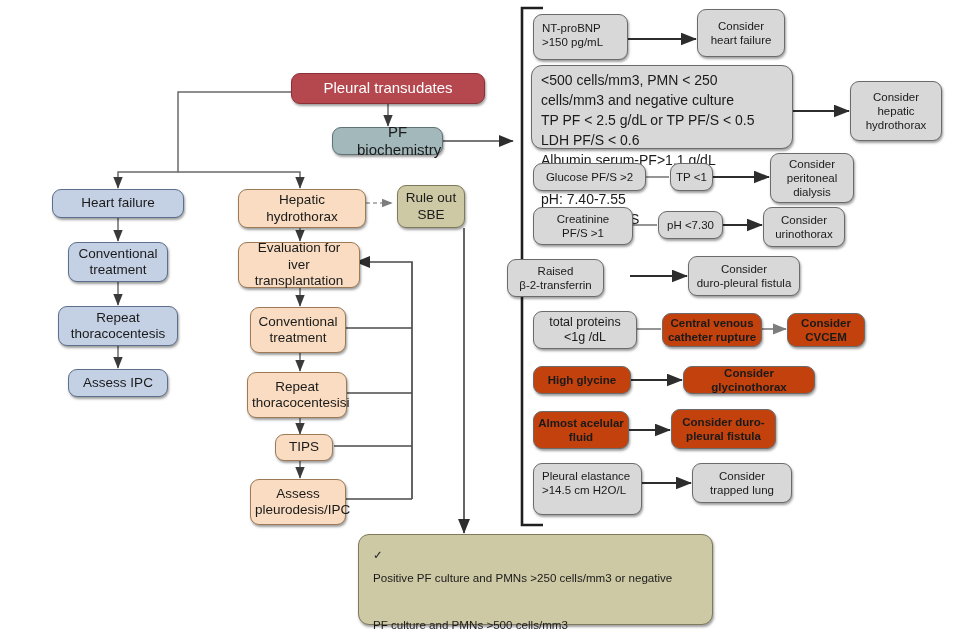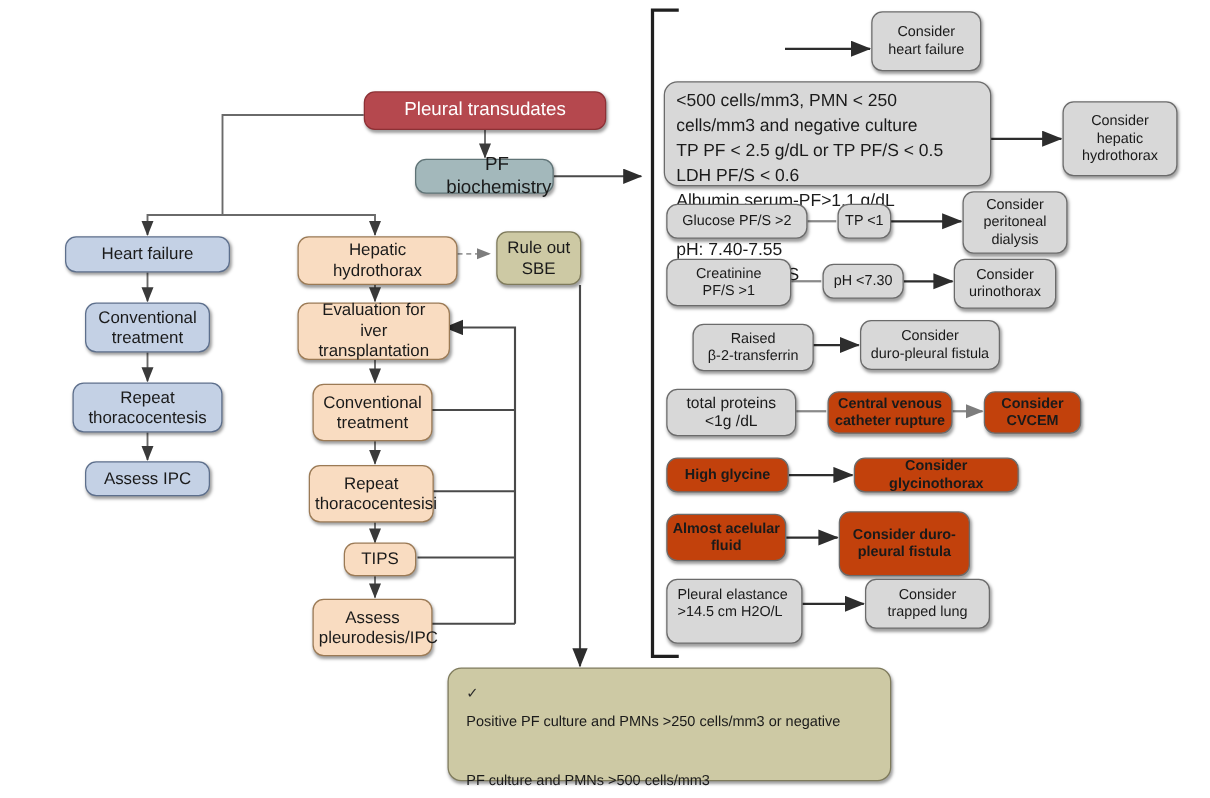--- a/index.html
+++ b/index.html
@@ -193,20 +193,26 @@
       <span class="row">
         <span class="ind"></span><span>PF culture and PMNs &gt;500 cells/mm3</span>
       </span>
       <span class="row">
         <span class="ck">✓</span>
       </span>
 
     </span>
   </div>
 
+  <div class="node grey" style="left:533px;top:14px;width:95px;height:46px;align-items:flex-start;justify-content:flex-start;text-align:left;padding:6px 8px;">
+    <span>
+      <span>NT-proBNP</span>
+      <span>&gt;150 pg/mL</span>
+    </span>
+  </div>
   <div class="node grey" style="left:697px;top:9px;width:88px;height:48px;">
     <span>
       <span>Consider</span>
       <span>heart failure</span>
     </span>
   </div>
 
   <div class="node grey criteria" style="left:531px;top:65px;width:262px;height:84px;">
     <span>
       <span>&lt;500 cells/mm3, PMN &lt; 250 cells/mm3 and negative culture</span>
@@ -249,21 +255,21 @@
   <div class="node grey" style="left:658px;top:211px;width:65px;height:28px;">
     <span>pH &lt;7.30</span>
   </div>
   <div class="node grey" style="left:763px;top:207px;width:82px;height:40px;">
     <span>
       <span>Consider</span>
       <span>urinothorax</span>
     </span>
   </div>
 
-  <div class="node grey" style="left:554px;top:259px;width:97px;height:38px;">
+  <div class="node grey" style="left:507px;top:259px;width:97px;height:38px;">
     <span>
       <span>Raised</span>
       <span>β-2-transferrin</span>
     </span>
   </div>
   <div class="node grey" style="left:688px;top:256px;width:112px;height:40px;">
     <span>
       <span>Consider</span>
       <span>duro-pleural fistula</span>
     </span>
@@ -294,21 +300,21 @@
   <div class="node grey-b" style="left:683px;top:366px;width:132px;height:28px;">
     <span>Consider glycinothorax</span>
   </div>
 
   <div class="node grey-b" style="left:533px;top:411px;width:96px;height:38px;">
     <span>
       <span>Almost acelular</span>
       <span>fluid</span>
     </span>
   </div>
-  <div class="node grey-b" style="left:671px;top:409px;width:105px;height:52px;">
+  <div class="node grey-b" style="left:671px;top:409px;width:105px;height:40px;">
     <span>
       <span>Consider duro-</span>
       <span>pleural fistula</span>
     </span>
   </div>
 
   <div class="node grey" style="left:533px;top:463px;width:109px;height:52px;align-items:flex-start;justify-content:flex-start;text-align:left;padding:5px 8px;">
     <span>
       <span>Pleural elastance</span>
       <span>&gt;14.5 cm H2O/L</span>

